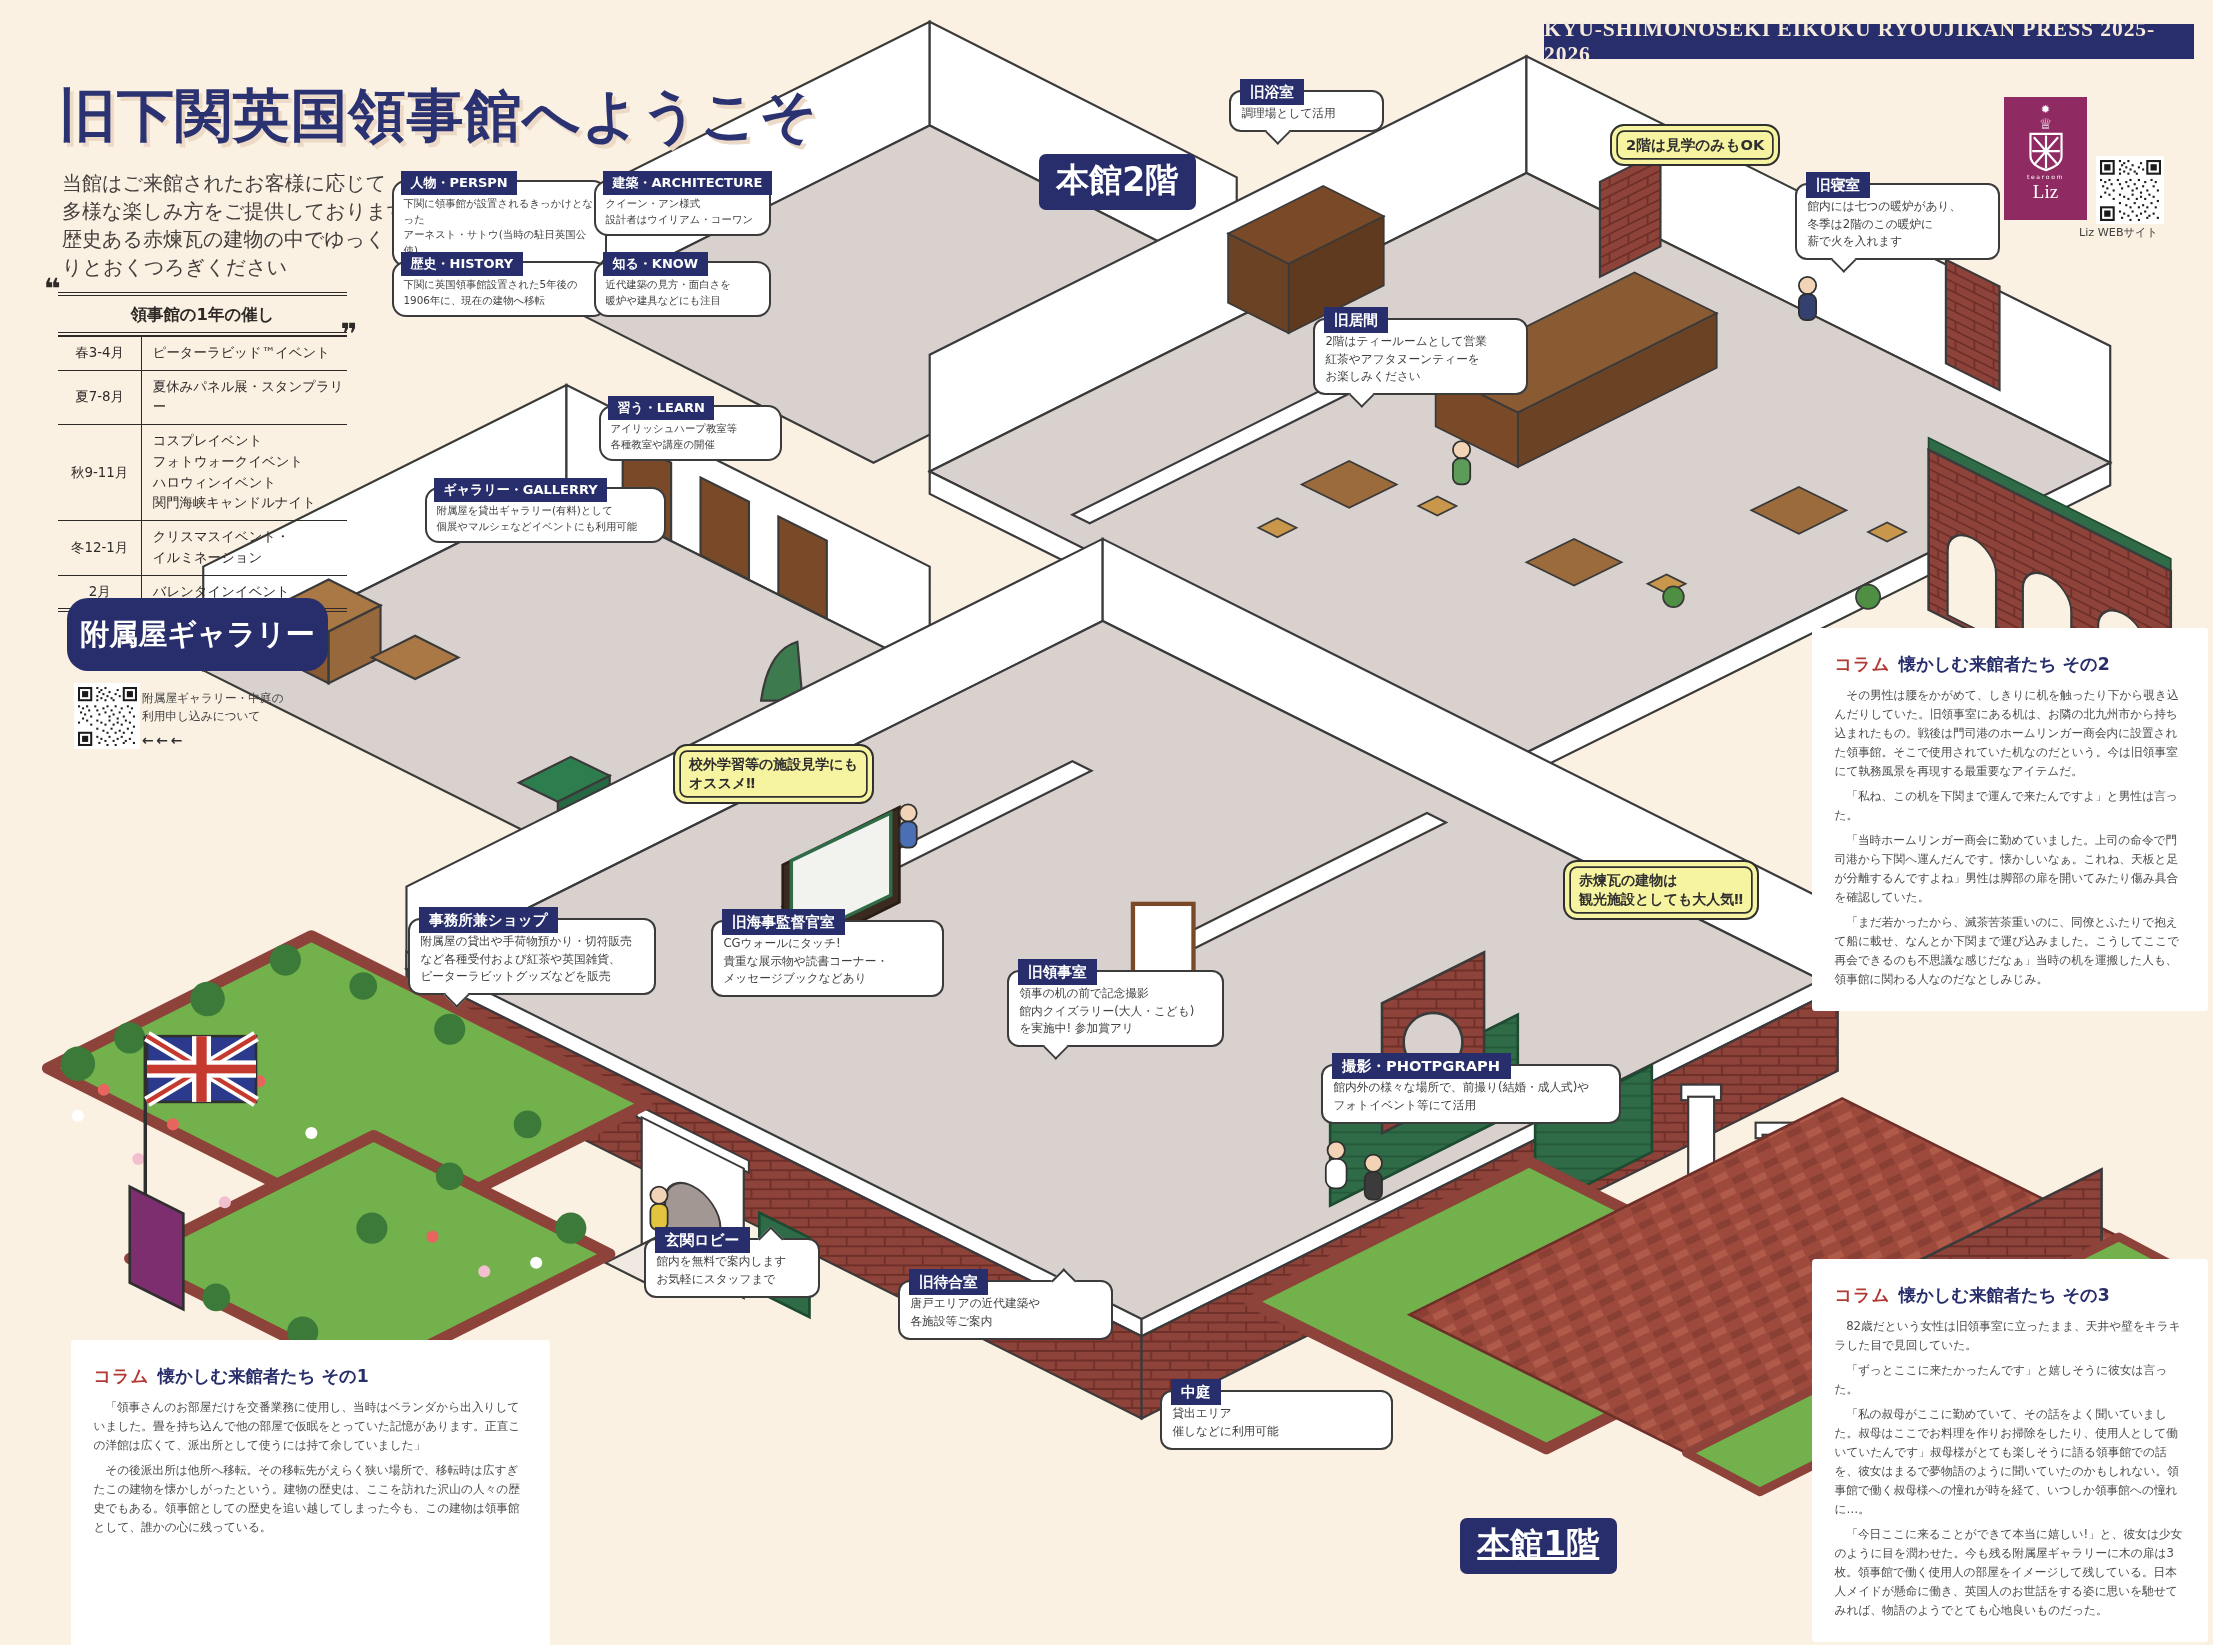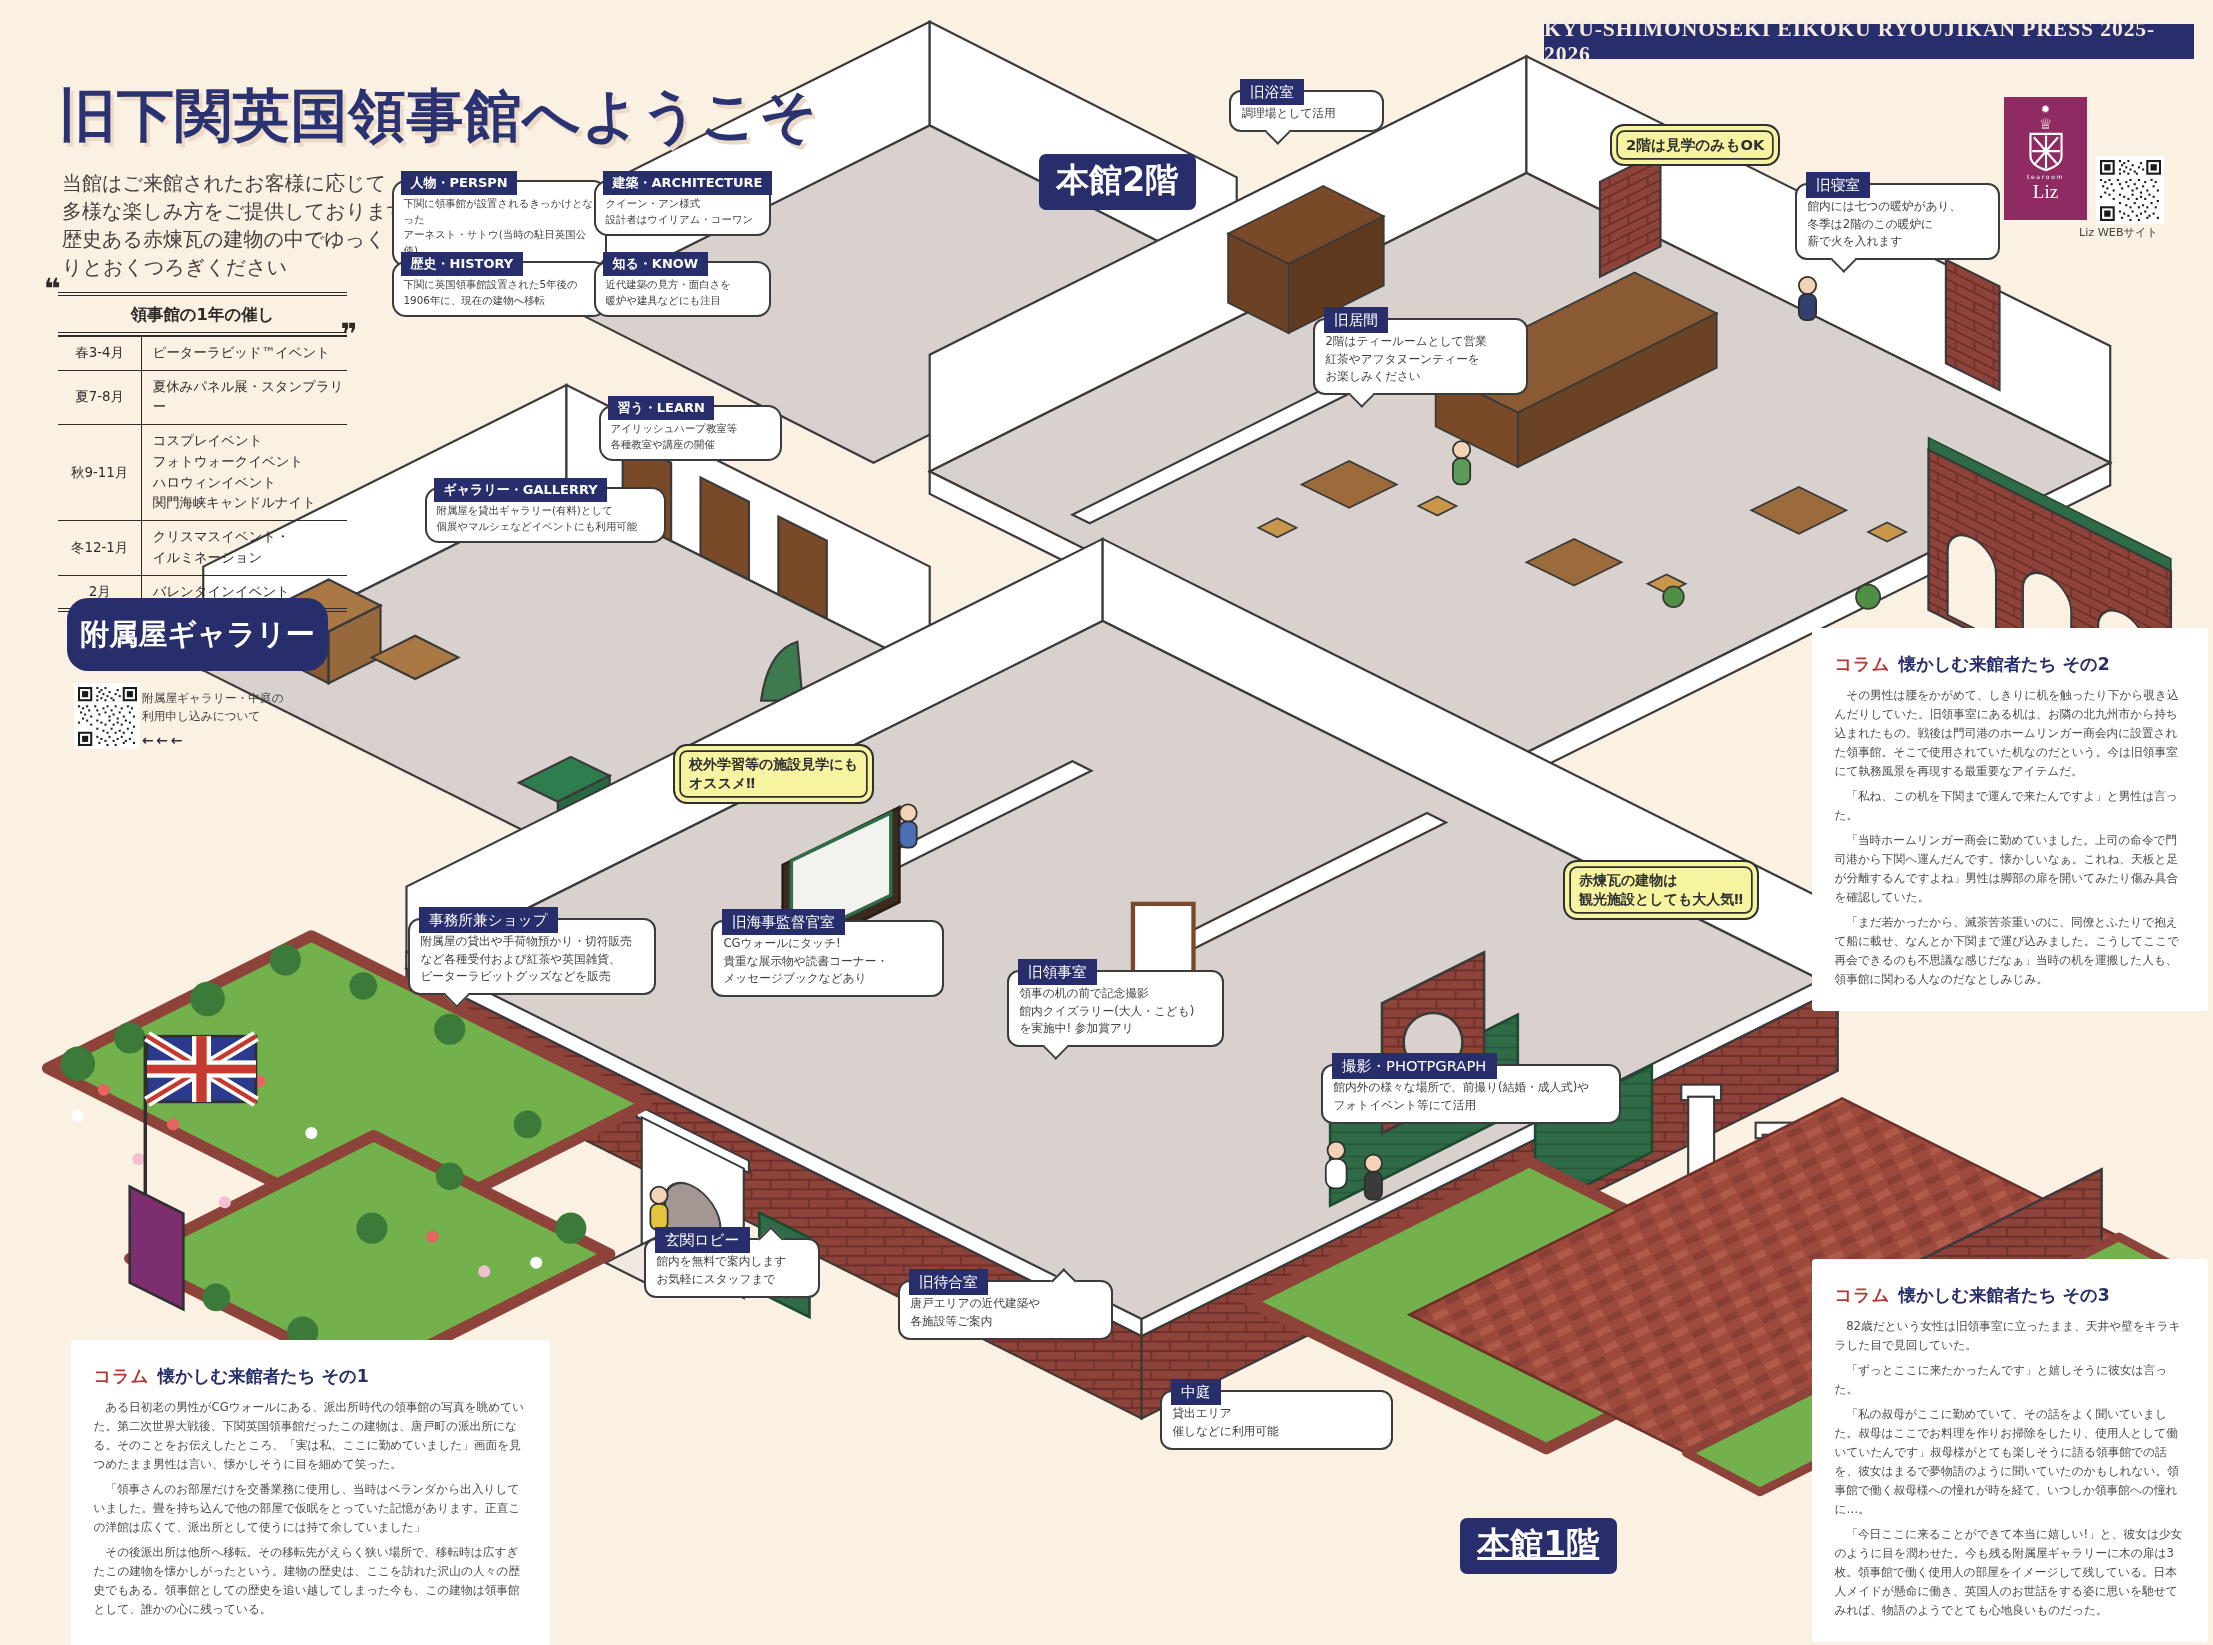--- a/index.html
+++ b/index.html
@@ -36,21 +36,21 @@
   
   .infobox{position:absolute;background:#fff;border:2.6px solid #3b3b3b;border-radius:14px;
     padding:14px 9.5px 7px;z-index:6;color:#3f3f3f;font-size:10.4px;line-height:1.5;}
   .infobox .tag{position:absolute;top:-11.2px;left:7px;background:#272e6b;color:#fff;
     font-weight:bold;font-size:13px;padding:1.7px 9.5px 2.6px;white-space:nowrap;}
 
   
   .bubble{position:absolute;background:#fff;border:2.6px solid #3b3b3b;border-radius:12px;
     padding:13px 10.4px 7.8px;z-index:6;color:#3f3f3f;font-size:11.7px;line-height:1.5;}
   .bubble .tag{position:absolute;top:-13px;left:8.6px;background:#272e6b;color:#fff;
-    font-weight:normal;font-size:14.7px;padding:1.7px 10.4px 2.6px;white-space:nowrap;}
+    font-weight:bold;font-size:14.7px;padding:1.7px 10.4px 2.6px;white-space:nowrap;}
   .tail-b::after{content:"";position:absolute;width:15.6px;height:15.6px;background:#fff;
     border-right:2.6px solid #3b3b3b;border-bottom:2.6px solid #3b3b3b;transform:rotate(45deg);
     bottom:-10.4px;left:38px;}
   .tail-t::before{content:"";position:absolute;width:15.6px;height:15.6px;background:#fff;
     border-left:2.6px solid #3b3b3b;border-top:2.6px solid #3b3b3b;transform:rotate(45deg);
     top:-10.4px;right:38px;}
 
   
   .badge-yellow{position:absolute;background:#f7f4a1;border:2.6px solid #2f2f2f;border-radius:14px;
     box-shadow:inset 0 0 0 4.3px #f7f4a1,inset 0 0 0 6px #2f2f2f;
@@ -417,21 +417,20 @@
   <div class="badge-yellow" style="left:1610px;top:124px;font-size:14.7px;">2階は見学のみもOK</div>
   <div class="badge-yellow pre" style="left:673px;top:744px;font-size:14px;">校外学習等の施設見学にも
 オススメ‼</div>
   <div class="badge-yellow pre" style="left:1563px;top:860px;font-size:14px;">赤煉瓦の建物は
 観光施設としても大人気‼</div>
 
   <div class="column-panel" style="left:71px;top:1340px;width:434px;height:291px;">
     <h3>
       <span class="ctag">コラム</span><span class="ctitle">懐かしむ来館者たち その1</span>
     </h3>
-    <p>ある日初老の男性がCGウォールにある、派出所時代の領事館の写真を眺めていた。第二次世界大戦後、下関英国領事館だったこの建物は、唐戸町の派出所になる。そのことをお伝えしたところ、「実は私、ここに勤めていました」画面を見つめたまま男性は言い、懐かしそうに目を細めて笑った。</p>
     <p>「領事さんのお部屋だけを交番業務に使用し、当時はベランダから出入りしていました。畳を持ち込んで他の部屋で仮眠をとっていた記憶があります。正直この洋館は広くて、派出所として使うには持て余していました」</p>
     <p>その後派出所は他所へ移転。その移転先がえらく狭い場所で、移転時は広すぎたこの建物を懐かしがったという。建物の歴史は、ここを訪れた沢山の人々の歴史でもある。領事館としての歴史を追い越してしまった今も、この建物は領事館として、誰かの心に残っている。</p>
   </div>
   <div class="column-panel" style="left:1812px;top:628px;width:351px;height:342px;">
     <h3>
       <span class="ctag">コラム</span><span class="ctitle">懐かしむ来館者たち その2</span>
     </h3>
     <p>その男性は腰をかがめて、しきりに机を触ったり下から覗き込んだりしていた。旧領事室にある机は、お隣の北九州市から持ち込まれたもの。戦後は門司港のホームリンガー商会内に設置された領事館。そこで使用されていた机なのだという。今は旧領事室にて執務風景を再現する最重要なアイテムだ。</p>
     <p>「私ね、この机を下関まで運んで来たんですよ」と男性は言った。</p>
     <p>「当時ホームリンガー商会に勤めていました。上司の命令で門司港から下関へ運んだんです。懐かしいなぁ。これね、天板と足が分離するんですよね」男性は脚部の扉を開いてみたり傷み具合を確認していた。</p>

